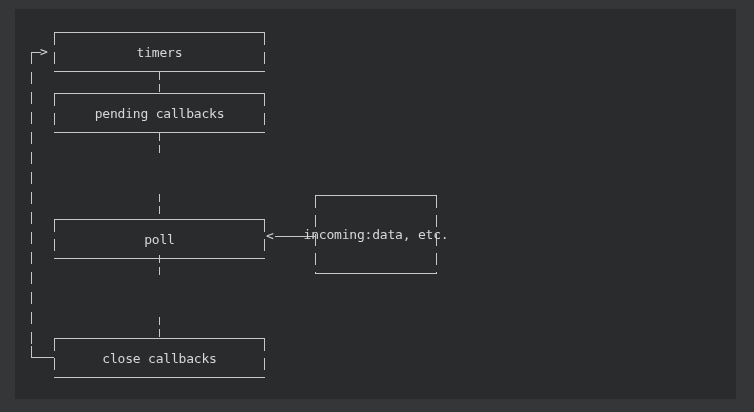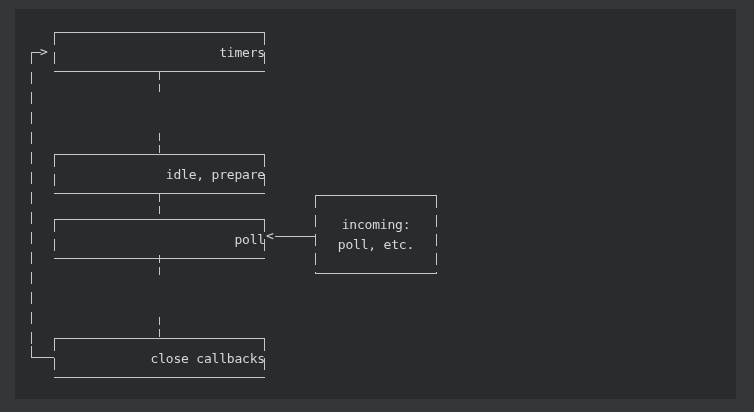--- a/index.html
+++ b/index.html
@@ -37,24 +37,24 @@
       repeating-linear-gradient(to bottom, var(--line) 0 12px, transparent 12px 19px),
       repeating-linear-gradient(to bottom, var(--line) 0 12px, transparent 12px 19px);
     background-size: 1px 100%, 1px 100%;
     background-position: 0 0, 100% 0;
     background-repeat: no-repeat;
     display: flex;
     align-items: center;
     justify-content: center;
     letter-spacing: -0.2px;
   }
-  .phase { left: 39px; width: 211px; height: 40px; justify-content: flex-end; }
+  .phase { left: 39px; width: 211px; height: 40px; }
   .incoming-box {
     left: 300px; top: 186px; width: 122px; height: 79px;
-    flex-direction: column;
+    flex-direction: row;
     line-height: 20px;
   }
   
   .vconn {
     position: absolute;
     left: 144px;
     width: 1px;
     background-image: repeating-linear-gradient(to bottom, var(--line) 0 8px, transparent 8px 12px);
   }
   
@@ -94,40 +94,40 @@
     <div class="loop-top-line"></div>
     <span class="arrowhead loop-arrowhead">&gt;</span>
     <div class="loop-vline"></div>
     <div class="loop-corner"></div>
 
     <div class="box phase" style="top:23px">
       <span class="label">timers</span>
     </div>
     <div class="vconn" style="top:63px;height:21px"></div>
 
+    <div class="box phase" style="top:84px">
+      <span class="label">pending callbacks</span>
+    </div>
     <div class="vconn" style="top:124px;height:21px"></div>
 
-    <div class="box phase" style="top:145px">
-      <span class="label">idle, prepare</span>
-    </div>
     <div class="vconn" style="top:185px;height:21px"></div>
 
     <div class="box phase" style="top:210px">
       <span class="label">poll</span>
     </div>
     <div class="vconn" style="top:246px;height:22px"></div>
 
     <div class="vconn" style="top:308px;height:21px"></div>
 
     <div class="box phase" style="top:329px">
       <span class="label">close callbacks</span>
     </div>
 
     <span class="arrowhead poll-arrowhead">&lt;</span>
     <div class="poll-arrow-line"></div>
 
     <div class="box incoming-box">
       <span class="label">incoming:</span>
-      <span class="label">poll, etc.</span>
+      <span class="label">data, etc.</span>
     </div>
 
   </div>
 </div>
 
 </body></html>

